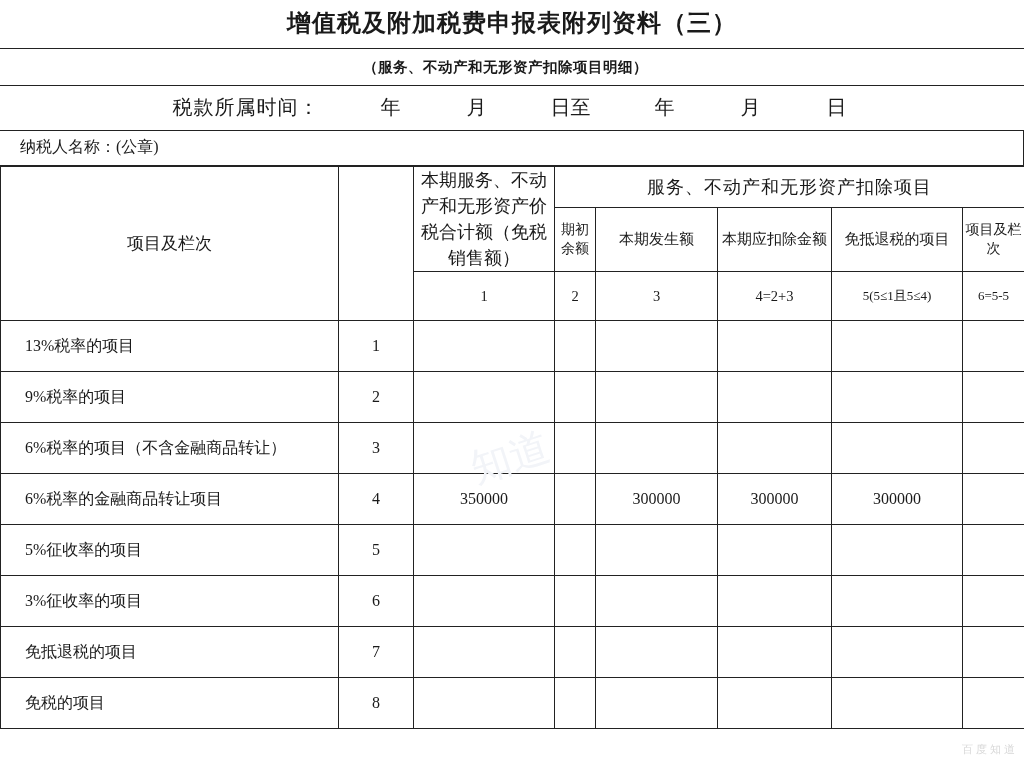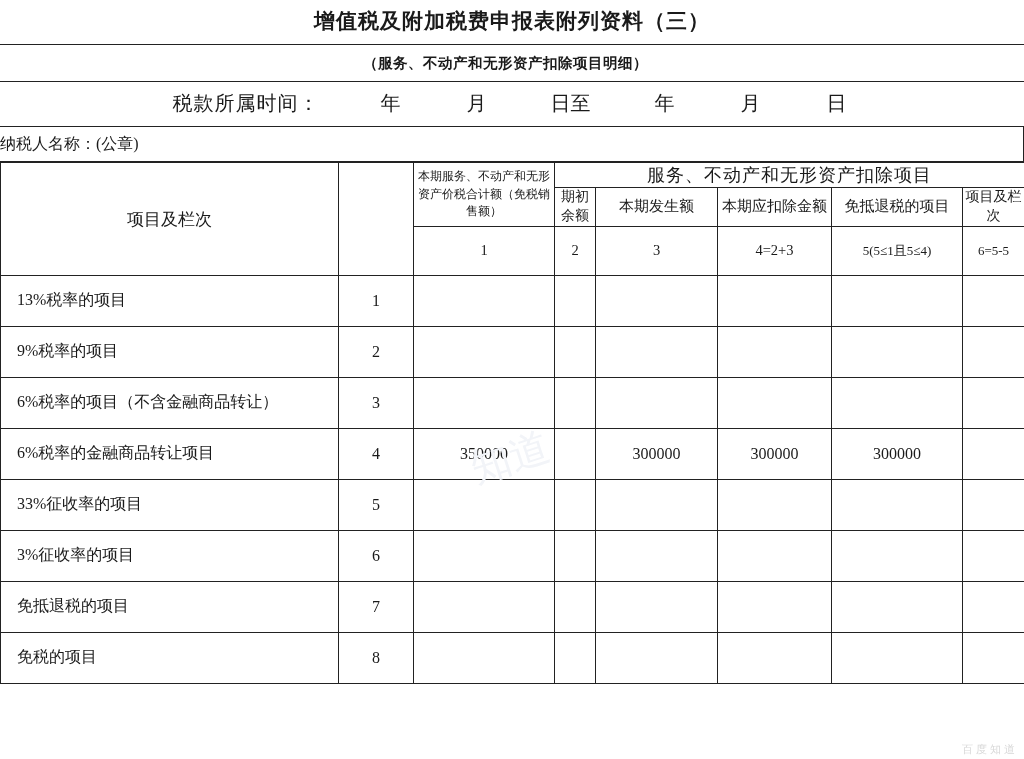--- a/index.html
+++ b/index.html
@@ -18,21 +18,21 @@
 
   .page {
     width: 1024px;
     height: 759px;
     position: relative;
     box-sizing: border-box;
   }
 
   .doc-title {
     text-align: center;
-    font-size: 21px;
+    font-size: 24px;
     font-weight: bold;
     letter-spacing: 1px;
     padding: 9px 0 10px 0;
     line-height: 1.2;
   }
 
   .rule {
     border-top: 1px solid #222;
     width: 100%;
   }
@@ -71,21 +71,21 @@
     align-items: stretch;
     border-top: 1px solid #222;
     border-bottom: 1px solid #222;
     font-size: 16px;
     height: 34px;
   }
   .payer-name {
     flex: 1;
     display: flex;
     align-items: center;
-    padding-left: 0;
+    padding-left: 20px;
     border-right: 1px solid #222;
   }
   .payer-unit {
     width: 186px;
     display: flex;
     align-items: center;
     padding-left: 6px;
     overflow: hidden;
     white-space: nowrap;
   }
@@ -102,28 +102,28 @@
     text-align: center;
     vertical-align: middle;
     font-weight: normal;
   }
   table.main td.item-head {
     text-align: center;
     font-size: 17px;
   }
   table.main td.rowlabel {
     text-align: left;
-    padding-left: 16px;
+    padding-left: 24px;
     font-size: 16px;
   }
   table.main td.num {
     font-size: 16px;
   }
   .hdr-v1 {
-    font-size: 12px;
+    font-size: 18px;
     line-height: 1.45;
     padding: 4px 8px;
   }
   .hdr-big {
     font-size: 18px;
     letter-spacing: 1px;
   }
   .hdr-sub {
     font-size: 15px;
     line-height: 1.45;
@@ -268,21 +268,21 @@
         <td class="rowlabel">6%税率的金融商品转让项目</td>
         <td class="num">4</td>
         <td class="val">350000</td>
         <td class="val"></td>
         <td class="val">300000</td>
         <td class="val">300000</td>
         <td class="val">300000</td>
         <td class="val"></td>
       </tr>
       <tr class="data-row">
-        <td class="rowlabel">33%征收率的项目</td>
+        <td class="rowlabel">5%征收率的项目</td>
         <td class="num">5</td>
         <td class="val"></td>
         <td class="val"></td>
         <td class="val"></td>
         <td class="val"></td>
         <td class="val"></td>
         <td class="val"></td>
       </tr>
       <tr class="data-row">
         <td class="rowlabel">3%征收率的项目</td>

